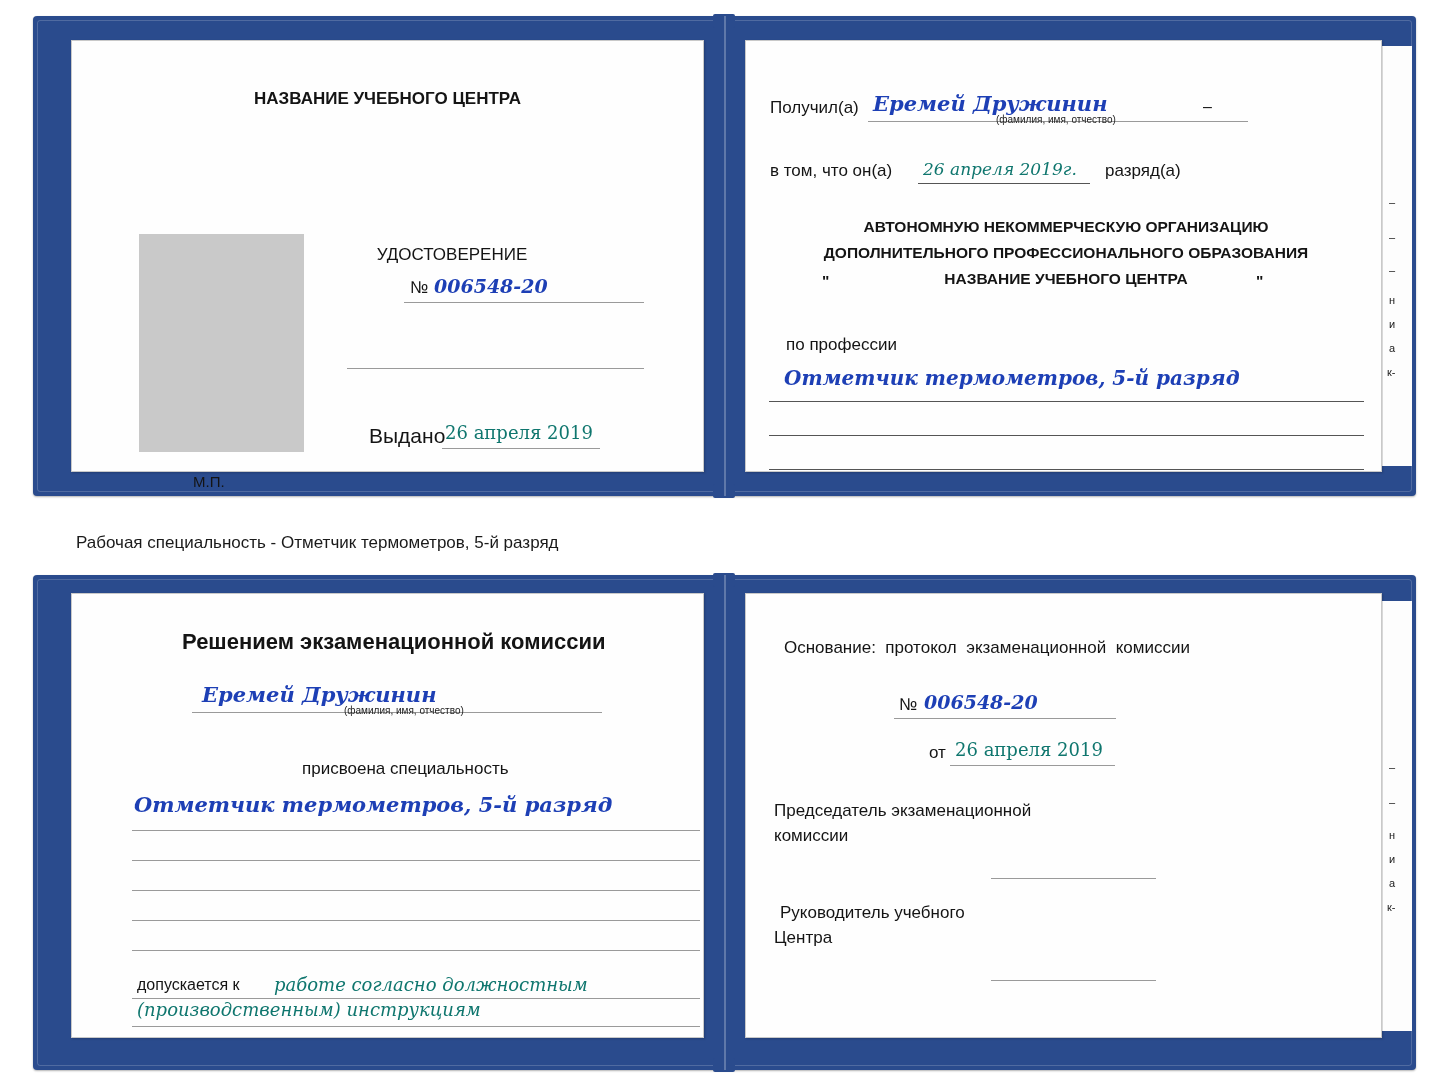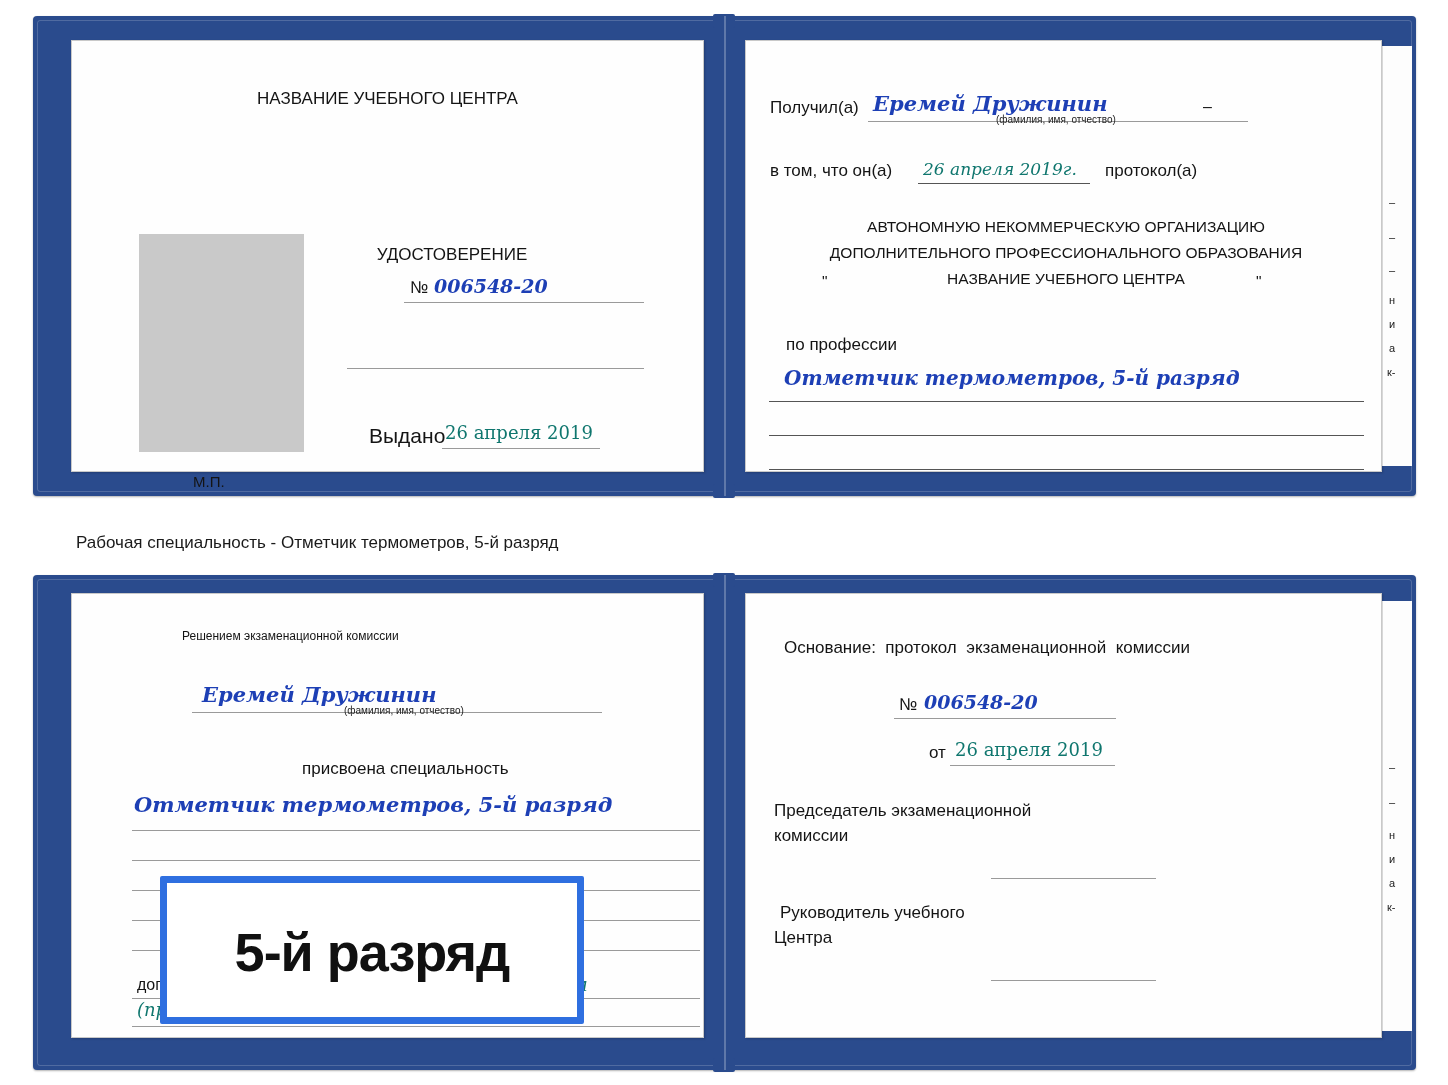--- a/index.html
+++ b/index.html
@@ -67,21 +67,21 @@
     overflow:hidden;
   }
   .edge-text{
     position:absolute;
     font-size:11px;
     color:#1a1a1a;
     font-family:"Liberation Sans", sans-serif;
   }
 
   .txt { position: absolute; color: #141414; white-space: pre; }
-  .bold { font-weight: normal; }
+  .bold { font-weight: bold; }
   .center { text-align: center; }
 
   
   .hand {
     position: absolute;
     color: #1d3fb5;
     font-family: "DejaVu Serif", serif;
     font-style: italic;
     font-weight: bold;
     white-space: pre;
@@ -174,21 +174,21 @@
     <div class="paper t-right shadowed">
       <div class="txt" style="left:24px; top:57px; font-size:17px;">Получил(а)</div>
       <div class="hand" style="left:127px; top:50px; font-size:21px;">Еремей Дружинин</div>
       <div class="rule" style="left:122px; top:80px; width:380px;"></div>
       <div class="txt tiny" style="left:250px; top:73px;">(фамилия, имя, отчество)</div>
       <div class="txt" style="left:457px; top:57px; font-size:16px;">–</div>
 
       <div class="txt" style="left:24px; top:120px; font-size:17px;">в том, что он(а)</div>
       <div class="ink-black" style="left:177px; top:118px; font-size:17px;">26 апреля 2019г.</div>
       <div class="rule-dark" style="left:172px; top:142px; width:172px;"></div>
-      <div class="txt" style="left:359px; top:120px; font-size:17px;">протокол(а)</div>
+      <div class="txt" style="left:359px; top:120px; font-size:17px;">разряд(а)</div>
 
       <div class="txt bold center" style="left:20px; width:600px; top:177px; font-size:15.5px;">АВТОНОМНУЮ НЕКОММЕРЧЕСКУЮ ОРГАНИЗАЦИЮ</div>
       <div class="txt bold center" style="left:20px; width:600px; top:203px; font-size:15.5px;">ДОПОЛНИТЕЛЬНОГО ПРОФЕССИОНАЛЬНОГО ОБРАЗОВАНИЯ</div>
       <div class="txt bold" style="left:76px; top:231px; font-size:15.5px;">"</div>
       <div class="txt bold center" style="left:20px; width:600px; top:229px; font-size:15.5px;">НАЗВАНИЕ УЧЕБНОГО ЦЕНТРА</div>
       <div class="txt bold" style="left:510px; top:231px; font-size:15.5px;">"</div>
 
       <div class="txt" style="left:40px; top:294px; font-size:17px;">по профессии</div>
       <div class="hand" style="left:38px; top:325px; font-size:20px;">Отметчик термометров, 5-й разряд</div>
 
@@ -210,21 +210,21 @@
 
   <div class="caption">Рабочая специальность - Отметчик термометров, 5-й разряд</div>
 
   <div class="cert cert-bottom">
     <div class="frame-inner"></div>
 
     <div class="notch" style="left:680px; top:-2px;"></div>
     <div class="notch" style="left:680px; bottom:-2px;"></div>
 
     <div class="paper b-left shadowed">
-      <div class="txt bold" style="left:110px; top:35px; font-size:12px;">Решением экзаменационной комиссии</div>
+      <div class="txt bold" style="left:110px; top:35px; font-size:22px;">Решением экзаменационной комиссии</div>
 
       <div class="hand" style="left:130px; top:88px; font-size:21px;">Еремей Дружинин</div>
       <div class="rule" style="left:120px; top:118px; width:410px;"></div>
       <div class="txt tiny" style="left:272px; top:111px;">(фамилия, имя, отчество)</div>
 
       <div class="txt" style="left:230px; top:165px; font-size:17px;">присвоена специальность</div>
 
       <div class="hand" style="left:62px; top:198px; font-size:21px;">Отметчик термометров, 5-й разряд</div>
 
       <div class="rule" style="left:60px; top:236px; width:568px;"></div>
@@ -263,17 +263,14 @@
     <div class="edge-sliver" style="left:1349px; top:26px; width:30px; height:430px;">
       <div class="edge-text" style="left:6px; top:160px;">–</div>
       <div class="edge-text" style="left:6px; top:195px;">–</div>
       <div class="edge-text" style="left:6px; top:228px;">н</div>
       <div class="edge-text" style="left:6px; top:252px;">и</div>
       <div class="edge-text" style="left:6px; top:276px;">а</div>
       <div class="edge-text" style="left:4px; top:300px;">к-</div>
     </div>
   </div>
 
-  <div class="callout">
-    <div class="callout-label">5-й разряд</div>
-  </div>
 
 </div>
 
 </body></html>

